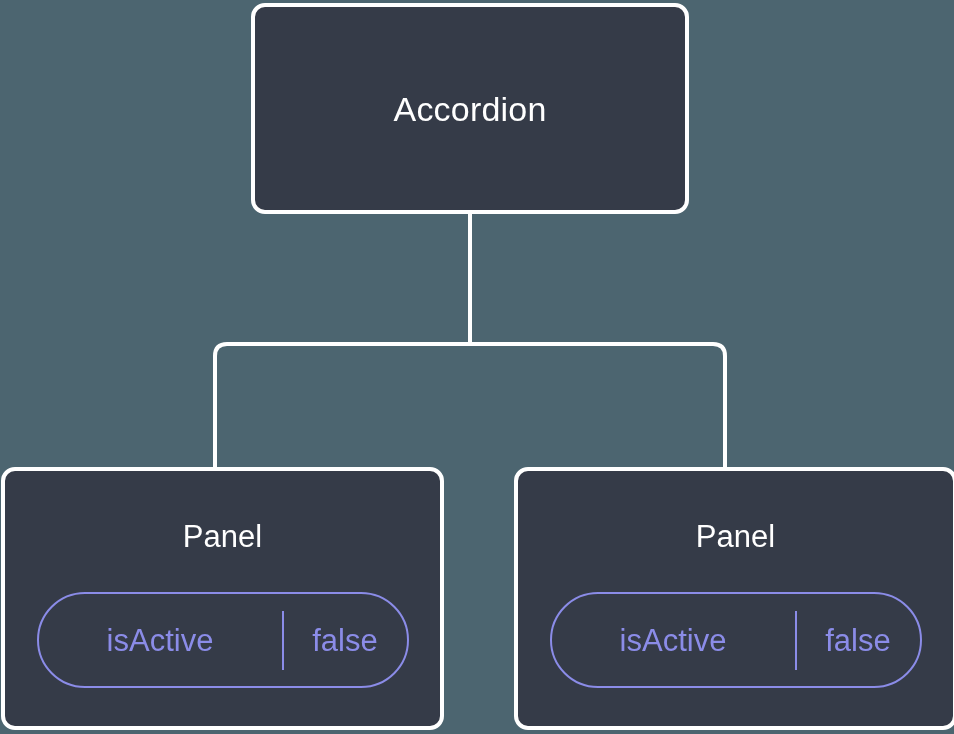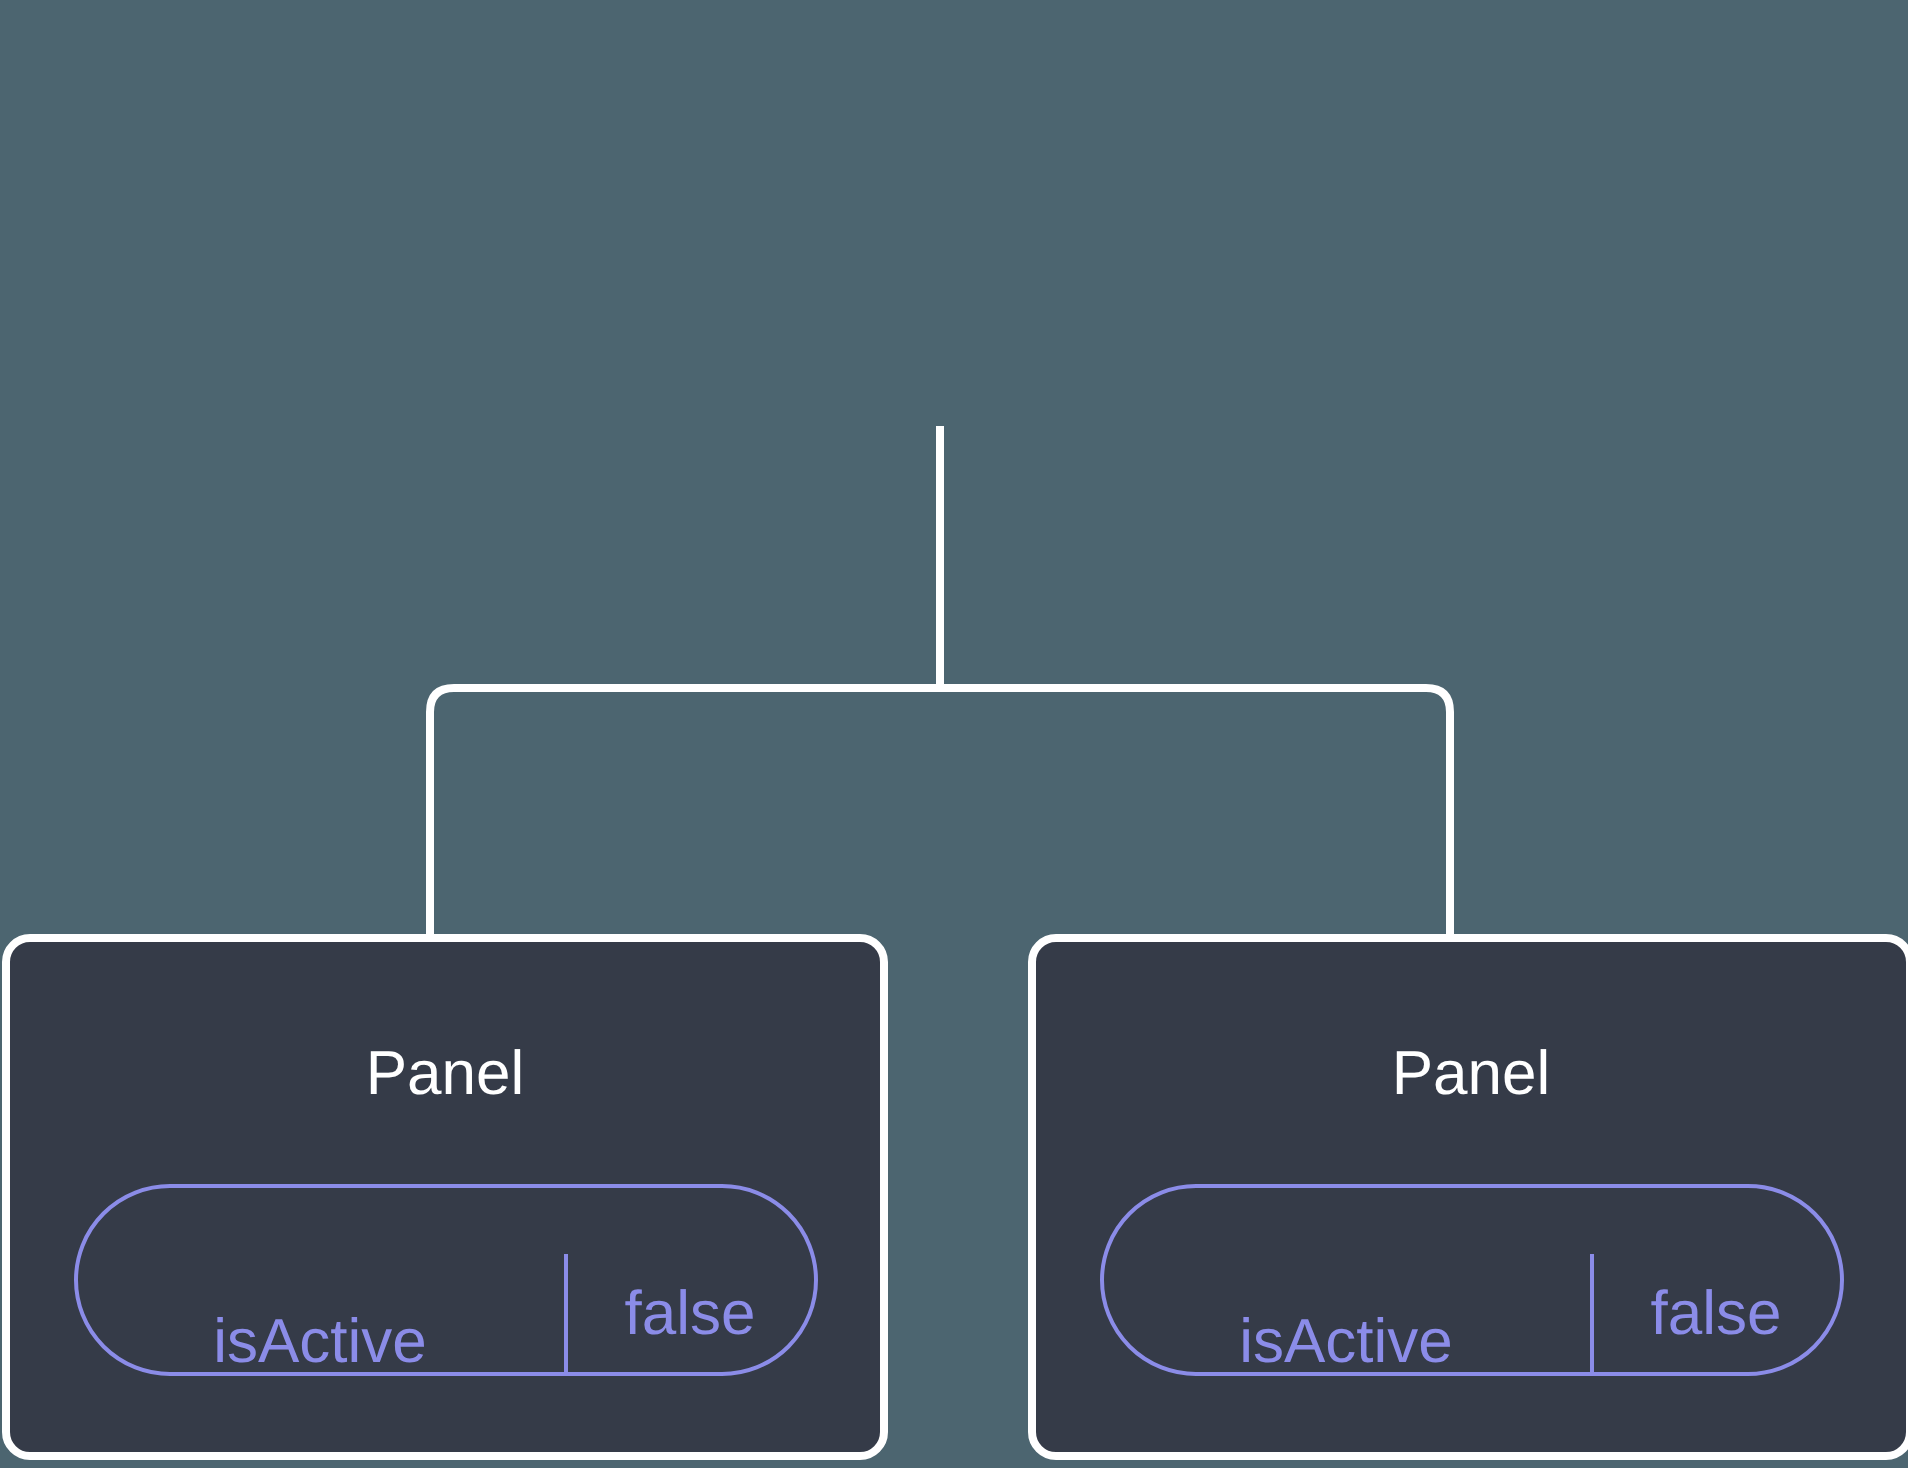--- a/index.html
+++ b/index.html
@@ -81,21 +81,21 @@
     font-weight: 400;
     line-height: 1;
     text-align: center;
     margin-bottom: 40px;
   }
 
   
   .prop-pill {
     box-sizing: border-box;
     display: flex;
-    align-items: flex-end;
+    align-items: center;
     height: 96px;
     border: 2px solid #8b8ce8;
     border-radius: 48px;
     background: transparent;
     width: 372px;
   }
   .prop-key,
   .prop-value {
     display: flex;
     align-items: center;
@@ -123,20 +123,23 @@
 
   <svg id="connector-layer" viewBox="0 0 954 734" width="954" height="734" aria-hidden="true">
 
     <path d="M 470 213 L 470 344" fill="none" stroke="#ffffff" stroke-width="4" stroke-linecap="butt"></path>
 
     <path d="M 215 468 L 215 356 Q 215 344 227 344 L 470 344" fill="none" stroke="#ffffff" stroke-width="4" stroke-linecap="butt"></path>
 
     <path d="M 470 344 L 713 344 Q 725 344 725 356 L 725 468" fill="none" stroke="#ffffff" stroke-width="4" stroke-linecap="butt"></path>
   </svg>
 
+  <div class="node" id="node-accordion">
+    <div class="node-title-root">Accordion</div>
+  </div>
 
   <div class="node node-panel" id="node-panel-left">
     <div class="node-title">Panel</div>
     <div class="prop-pill">
       <div class="prop-key">isActive</div>
       <div class="prop-value">false</div>
     </div>
   </div>
 
   <div class="node node-panel" id="node-panel-right">

